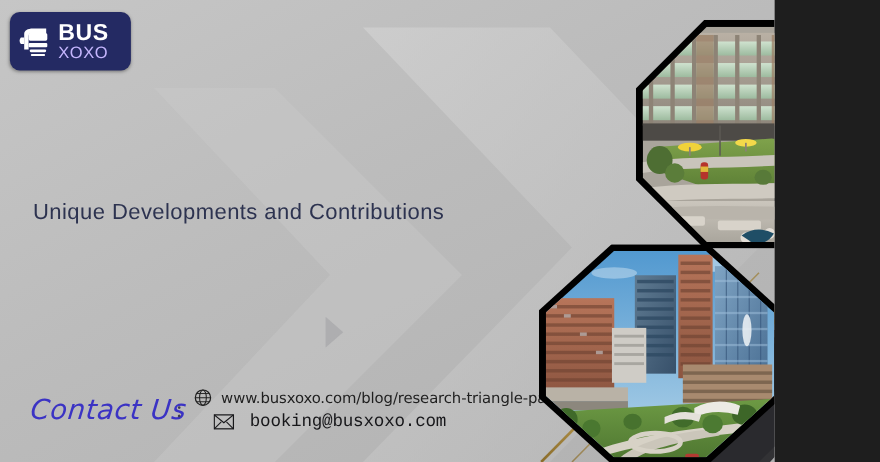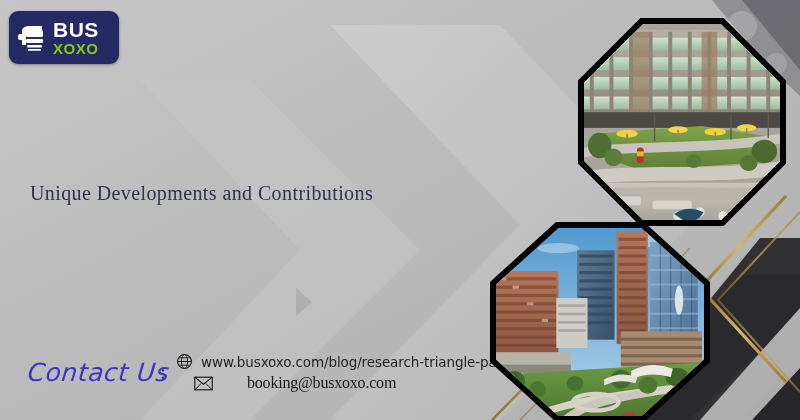--- a/index.html
+++ b/index.html
@@ -2,21 +2,21 @@
 <html><head>
 <meta charset="utf-8">
 <style>
   html, body {
     margin: 0;
     padding: 0;
     background: #1e1e1e;
   }
   #banner {
     position: relative;
-    width: 800px;
+    width: 704px;
     height: 420px;
     overflow: hidden;
     font-family: "Liberation Sans", sans-serif;
     background: linear-gradient(128deg, #c3c3c3 0%, #b9b9b9 30%, #c8c8c8 58%, #bdbdbd 80%, #b4b4b4 100%);
   }
 
   
   .bg-layer { position: absolute; inset: 0; }
   .bg-svg { position: absolute; inset: 0; width: 800px; height: 420px; display: block; }
 
@@ -41,23 +41,23 @@
   .logo-text .l1 {
     display: block;
     color: #ffffff;
     font-size: 21px;
     font-weight: bold;
     letter-spacing: .5px;
     font-family: "Liberation Sans", sans-serif;
   }
   .logo-text .l2 {
     display: block;
-    color: #84cc16;
+    color: #c4b5fd;
     font-size: 15px;
-    font-weight: bold;
+    font-weight: normal;
     letter-spacing: .5px;
     margin-top: 1px;
     font-family: "Liberation Sans", sans-serif;
   }
 
   
   .title {
     position: absolute;
     left: 22px;
     top: 112px;
@@ -69,21 +69,21 @@
     background: linear-gradient(92deg, #121212 0%, #24211c 22%, #6b5a32 48%, #a98d43 68%, #cfae58 88%, #d9bb68 100%);
     -webkit-background-clip: text;
     background-clip: text;
     color: transparent;
     -webkit-text-fill-color: transparent;
   }
   .subtitle {
     position: absolute;
     left: 30px;
     top: 182px;
-    font-family: Liberation Serif, serif;
+    font-family: Liberation Sans, sans-serif;
     font-size: 20px;
     letter-spacing: .4px;
     color: #2d3350;
     white-space: nowrap;
   }
 
   
   .contact-us {
     position: absolute;
     left: 28px;
@@ -120,22 +120,22 @@
   .contact-row .ico { flex: none; display: block; }
   .contact-row.web .txt {
     margin-left: 8px;
     font-family: "DejaVu Sans", sans-serif;
     font-size: 13.5px;
     color: #1f1f1f;
     letter-spacing: -.1px;
   }
   .contact-row.mail { margin-left: 18px; }
   .contact-row.mail .txt {
-    margin-left: 34px;
-    font-family: Liberation Serif, serif;
+    margin-left: 14px;
+    font-family: Liberation Mono, monospace;
     font-size: 16px;
     color: #17171a;
     letter-spacing: -.2px;
   }
 
   
   .octagon {
     position: absolute;
     clip-path: polygon(30% 0%, 70% 0%, 100% 30%, 100% 70%, 70% 100%, 30% 100%, 0% 70%, 0% 30%);
     background: #000;

